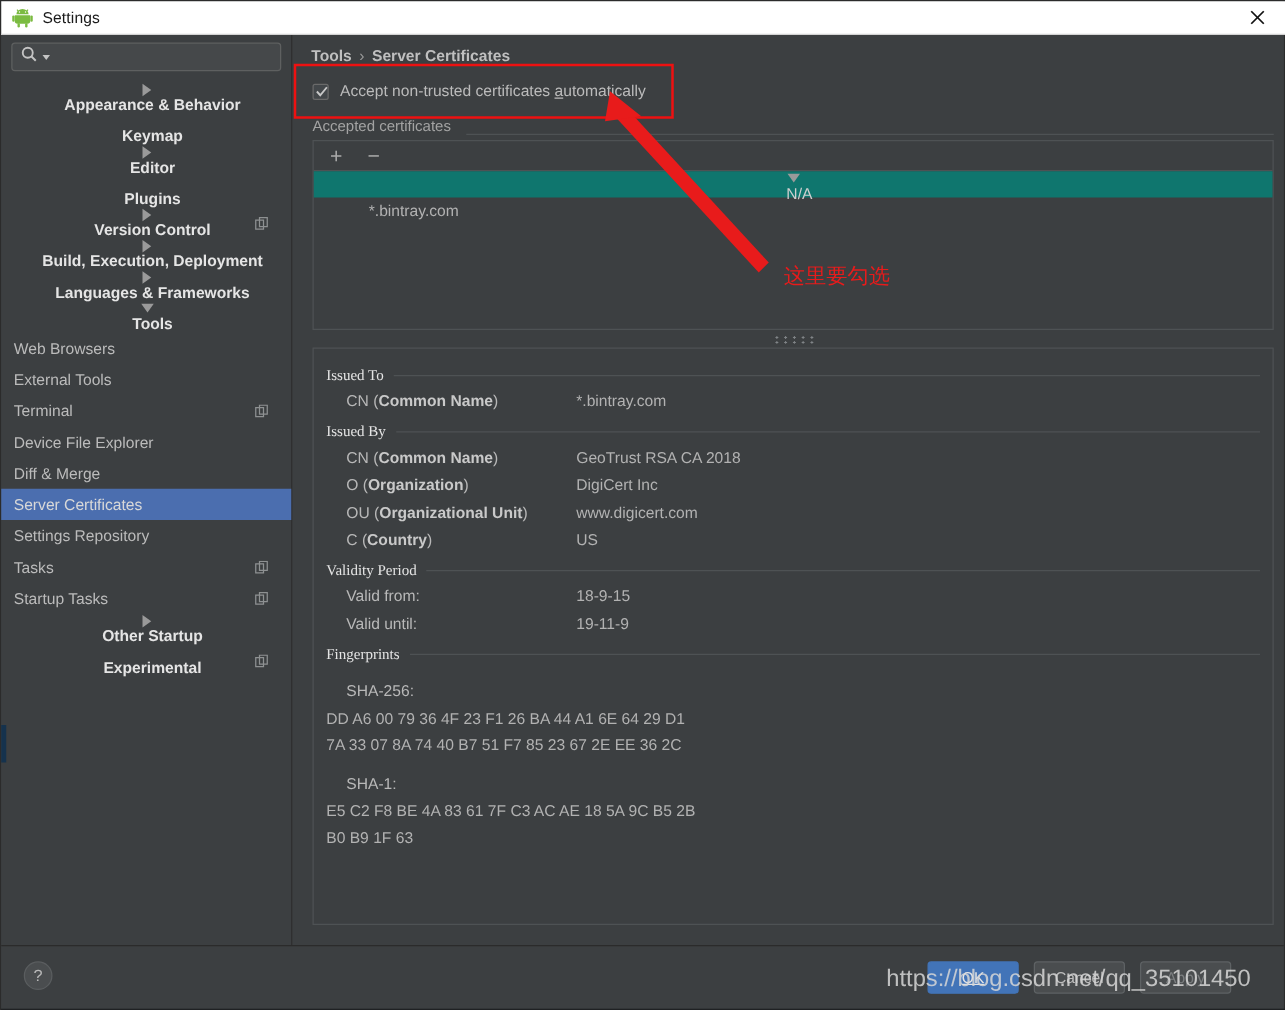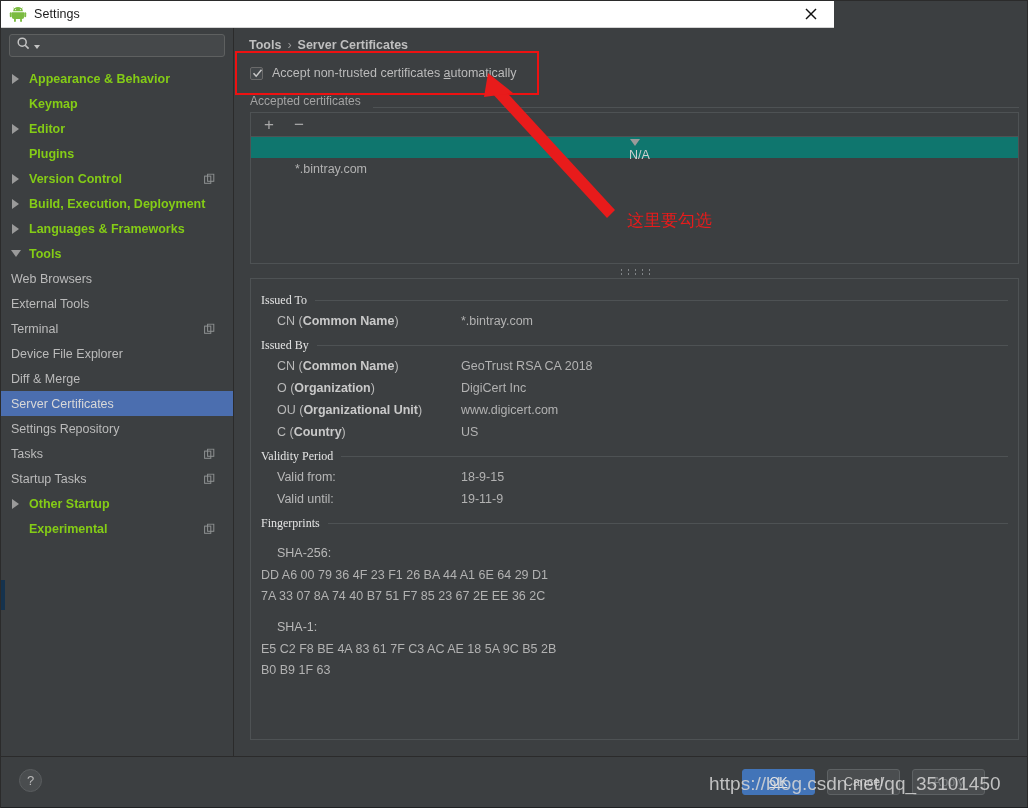--- a/index.html
+++ b/index.html
@@ -13,21 +13,21 @@
   #root {
     position: relative;
     width: 1028px; height: 808px;
     background: #3c3f41;
     border: 1px solid #2b2b2b;
   }
 
   
   .titlebar {
     position: absolute; left: 0; top: 0;
-    width: 833px; height: 27px;
+    width: 1028px; height: 27px;
     background: #ffffff;
     display: flex; align-items: center;
     border-bottom: 1px solid #d4d4d4;
   }
   .title-icon {
     width: 18px; height: 18px;
     margin-left: 8px; margin-right: 7px;
     position: relative; flex: none;
   }
   .title-text {
@@ -75,21 +75,21 @@
     height: 25px;
     display: flex; align-items: center;
     padding-left: 10px;
     font-size: 12.5px;
     color: #bbbbbb;
     cursor: default;
     position: relative;
   }
   .tree-row.lvl0 { padding-left: 10px; }
   .tree-row.lvl1 { }
-  .tree-row.bold { font-weight: bold; color: #84cc16; }
+  .tree-row.bold { font-weight: bold; color: #e5e5e5; flex-direction: column; }
   .tree-row.selected { background: #4b6eaf; color: #d8d8d8; }
   .arrow {
     width: 11px; height: 11px;
     margin-right: 7px; flex: none;
     position: relative;
   }
   .arrow.none { visibility: hidden; }
   .arrow.right::before {
     content: ""; position: absolute; left: 1px; top: 1px;
     border-left: 7px solid #9a9a9a;

